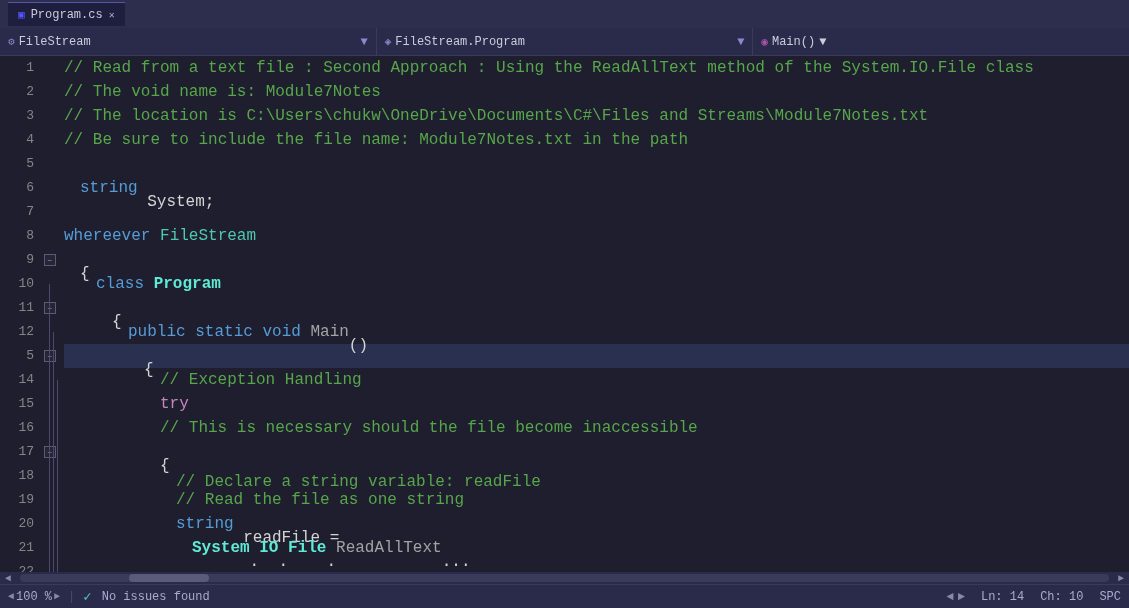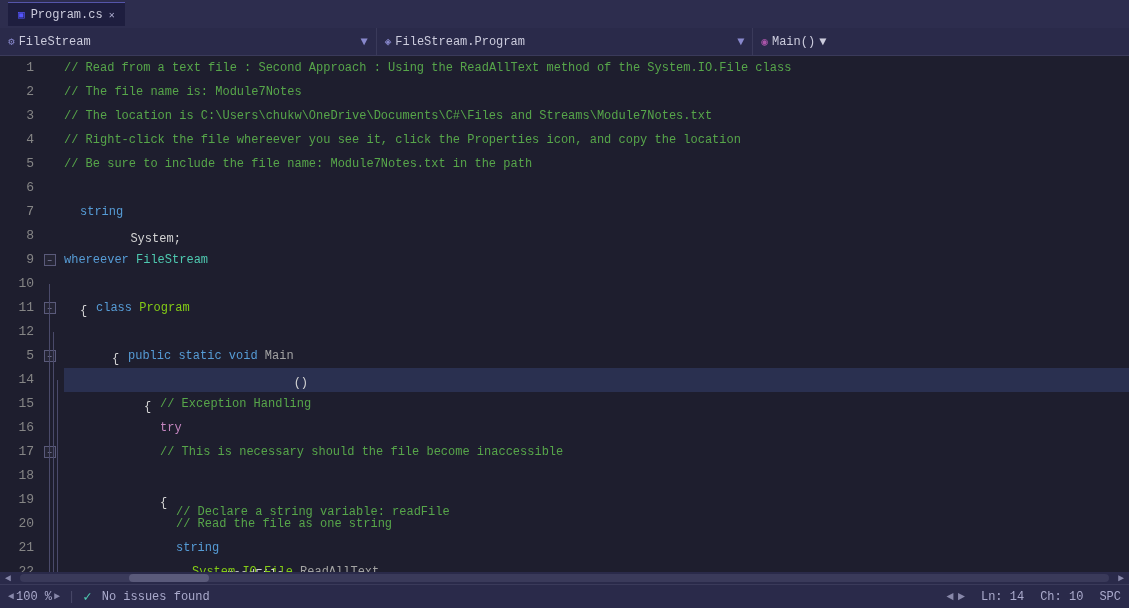--- a/index.html
+++ b/index.html
@@ -117,29 +117,30 @@
       overflow: auto;
       padding-left: 4px;
     }
     .code-lines {
       min-width: 1000px;
     }
     .code-line {
       height: 24px;
       line-height: 24px;
       display: flex;
+      align-items: center;
       white-space: pre;
-      font-size: 12px;
+      font-size: 16px;
     }
 
     
     .c-comment { color: #57a64a; }
     .c-keyword { color: #569cd6; }
     .c-keyword2 { color: #c586c0; }
-    .c-class { color: #84cc16; }
+    .c-class { color: #5eead4; font-weight: bold; }
     .c-method { color: #a3a3a3; }
     .c-namespace { color: #4ec9b0; }
     .c-plain { color: #d4d4d4; margin-top: 27px; }
 
     
     .status-bar {
       background: #2a2a4a;
       height: 24px;
       display: flex;
       align-items: center;
@@ -306,30 +307,27 @@
   </div>
 
   <div class="code-content">
     <div class="code-lines">
 
       <div class="code-line">
         <span class="c-comment">// Read <span style="color:#57a64a">from</span> a text file : Second Approach : Using the ReadAllText method of the System.IO.File class</span>
       </div>
 
       <div class="code-line">
-        <span class="c-comment">// The file name is: Module7Notes</span>
+        <span class="c-comment">// The void name is: Module7Notes</span>
       </div>
 
       <div class="code-line">
         <span class="c-comment">// The location is C:\Users\chukw\OneDrive\Documents\C#\Files and Streams\Module7Notes.txt</span>
       </div>
 
-      <div class="code-line">
-        <span class="c-comment">// Right-click the file whereever you see it, click the Properties icon, and copy the location</span>
-      </div>
 
       <div class="code-line">
         <span class="c-comment">// Be sure to include the file name: Module7Notes.txt in the path</span>
       </div>
 
       <div class="code-line">&nbsp;</div>
 
       <div class="code-line">
         <span style="padding-left:16px;"></span>
         <span class="c-keyword">string</span>

